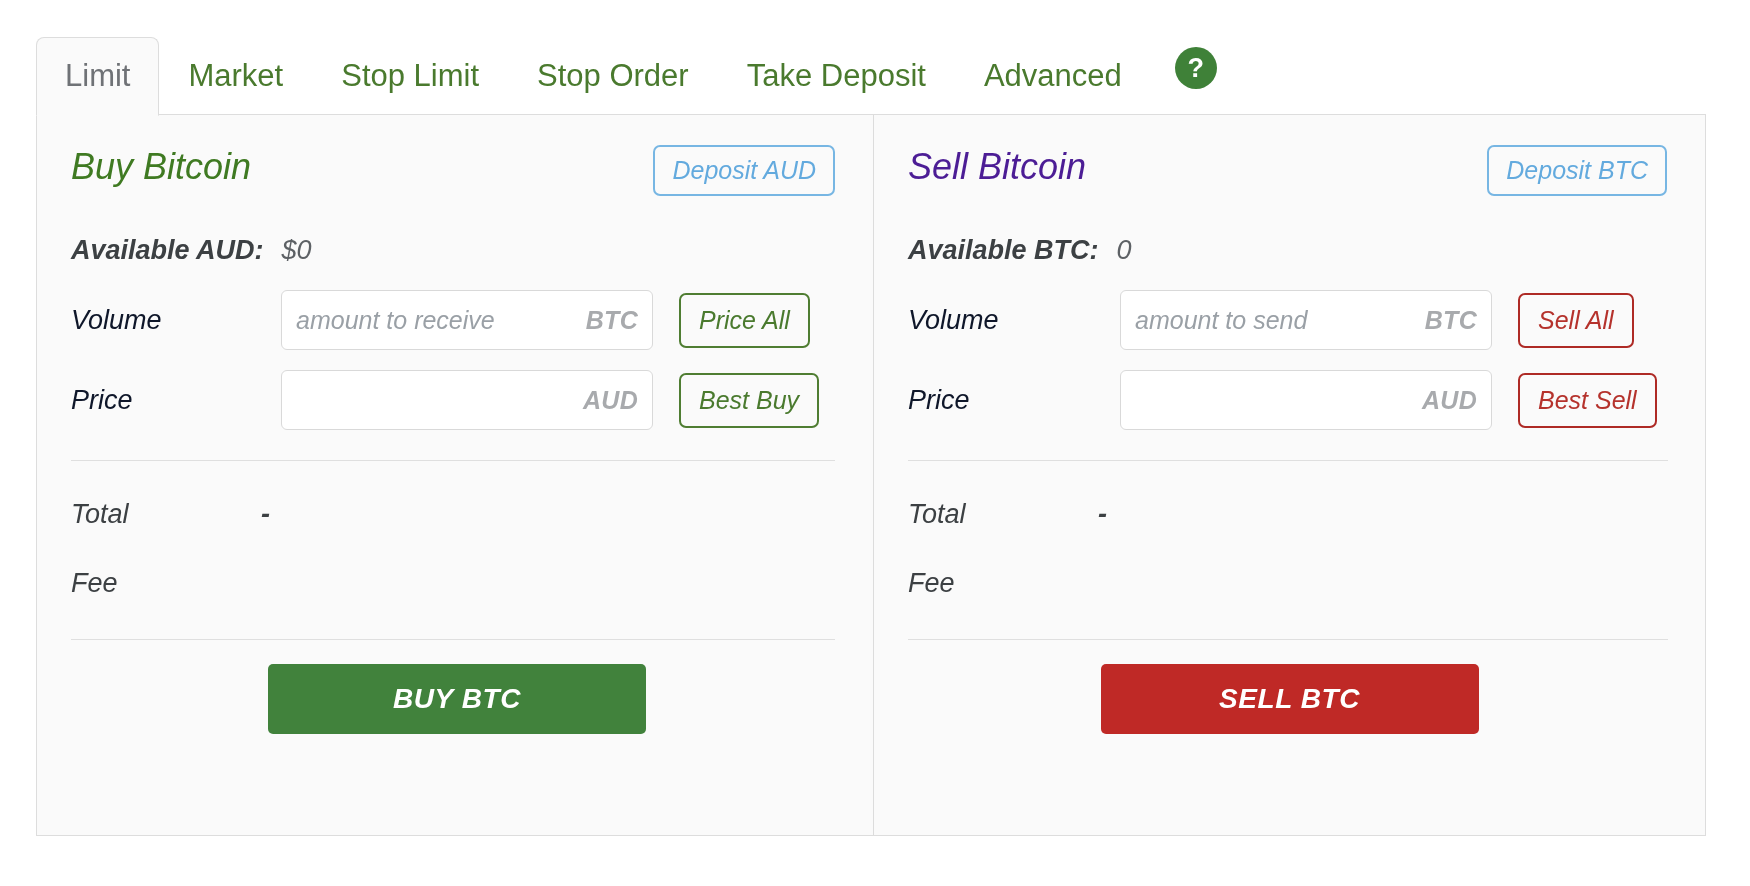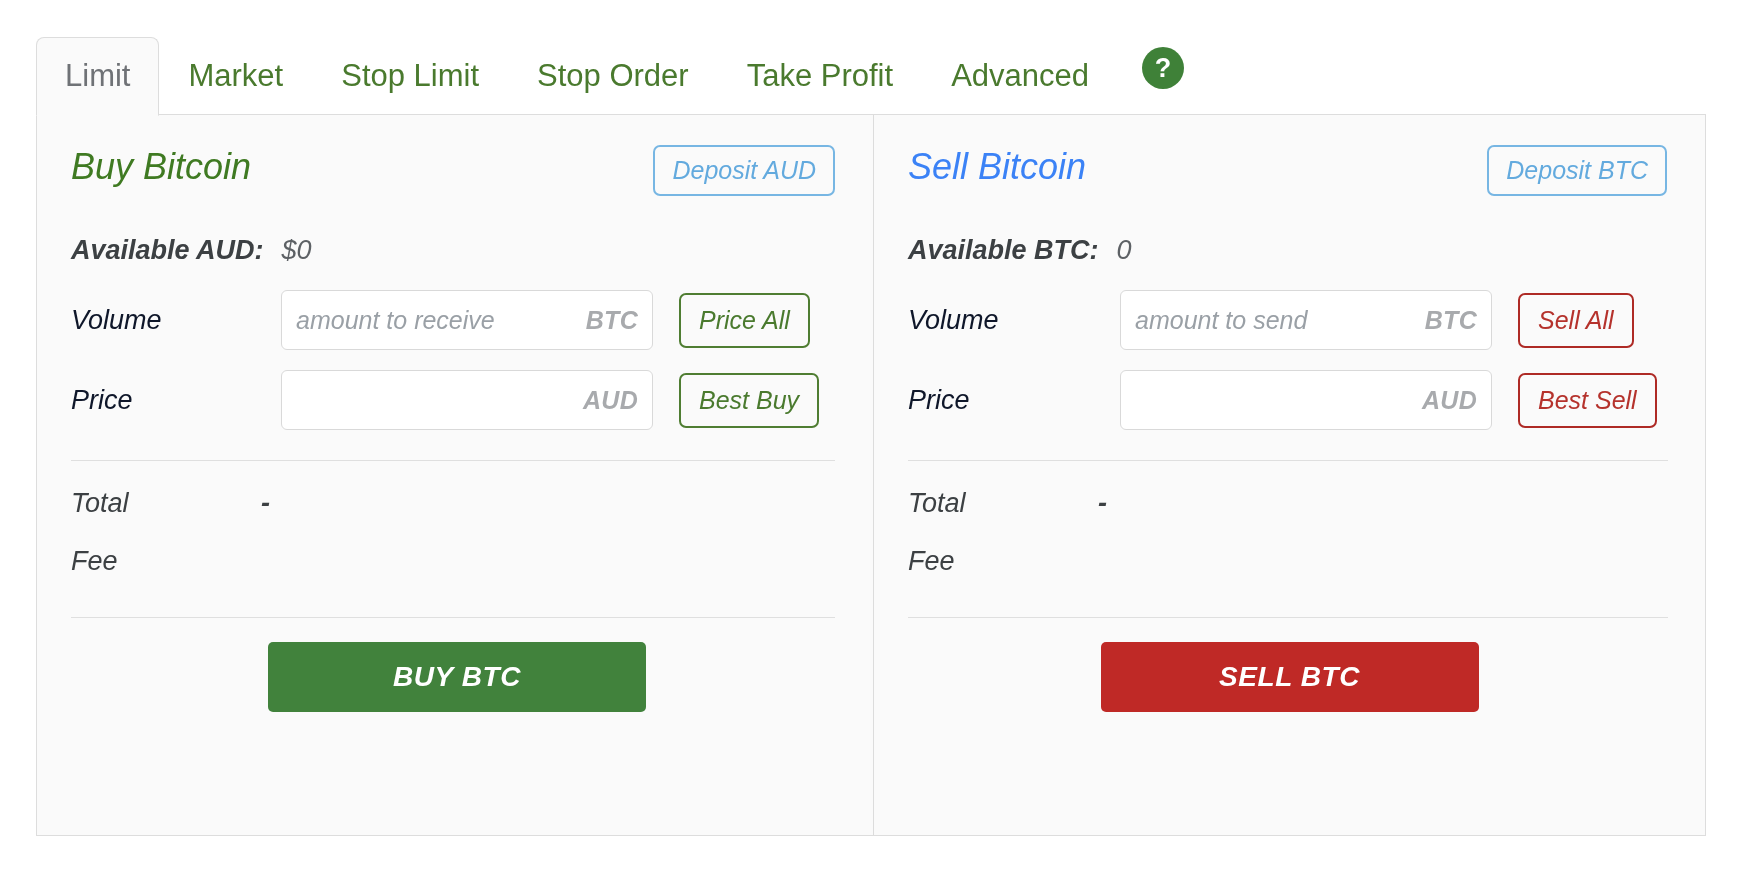--- a/index.html
+++ b/index.html
@@ -103,21 +103,21 @@
     justify-content: space-between;
     height: 68px;
   }
 
   .pane-title {
     font-size: 36px;
     line-height: 1;
     margin-top: 4px;
   }
   .title-buy  { color: #3f7a22; }
-  .title-sell { color: #3b82f6; }
+  .title-sell { color: #4c1d95; }
 
   .deposit-btn {
     font-size: 25px;
     color: #63aade;
     background: #fafafa;
     border: 2px solid #77b6e3;
     border-radius: 7px;
     padding: 11px 17px;
     cursor: pointer;
     line-height: 1;
@@ -197,21 +197,21 @@
     height: 1px;
     background: #dfdfdf;
     margin: 30px 0 0 0;
   }
   .pane-buy  .divider { width: 764px; }
   .pane-sell .divider { width: 760px; }
 
   .summary-row {
     display: flex;
     align-items: baseline;
-    margin-top: 27px;
+    margin-top: 38px;
     font-size: 27px;
     color: #3c4043;
   }
   .summary-row .s-label { width: 190px; flex: 0 0 190px; }
   .summary-row .s-value { color: #3c4043; font-weight: bold; }
 
   .divider.bottom { margin-top: 40px; }
 
   
   .action-wrap {
@@ -242,21 +242,21 @@
 </head>
 <body>
 
 <div class="screen">
 
   <div class="tabs">
     <div class="tab active">Limit</div>
     <div class="tab">Market</div>
     <div class="tab">Stop Limit</div>
     <div class="tab">Stop Order</div>
-    <div class="tab">Take Profit</div>
+    <div class="tab">Take Deposit</div>
     <div class="tab">Advanced</div>
     <div class="help-wrap">
       <div class="help-icon">?</div>
     </div>
   </div>
 
   <div class="card">
 
     <div class="pane pane-buy">
 

